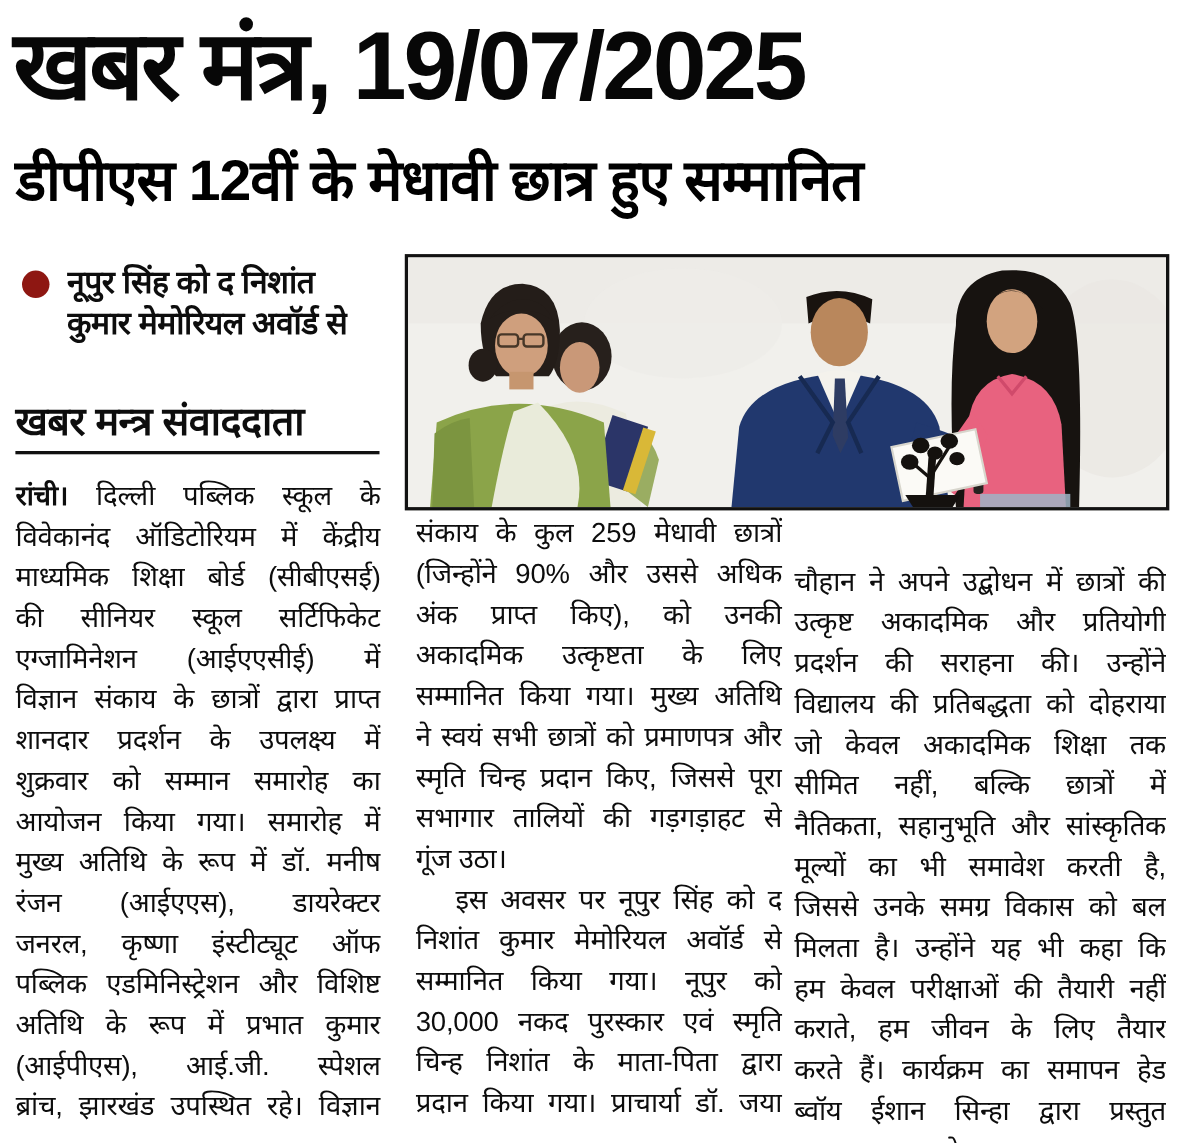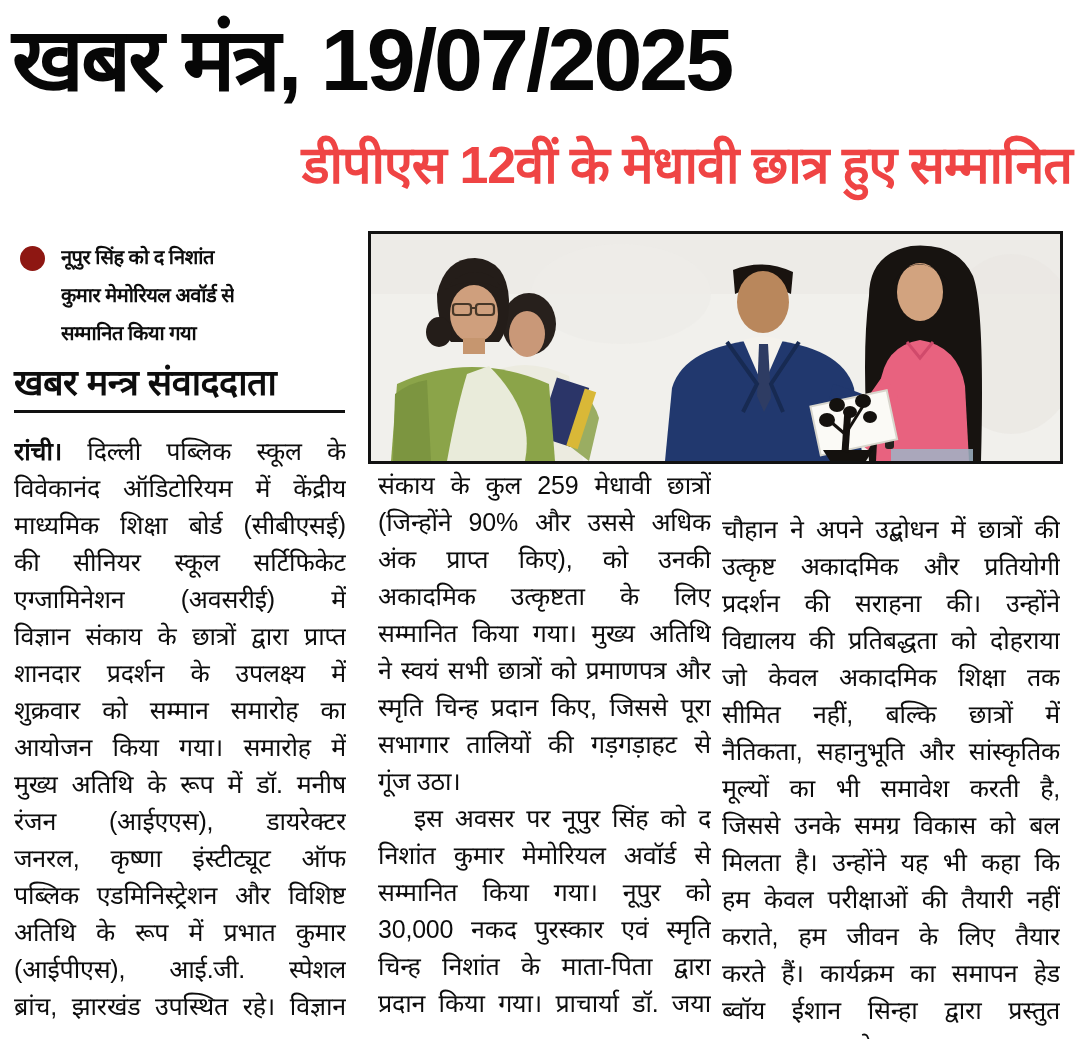--- a/index.html
+++ b/index.html
@@ -13,34 +13,34 @@
   }
   
   .masthead{
     position:absolute;top:-4px;left:12px;right:8px;
     font-size:88px;font-weight:800;letter-spacing:-3px;
     line-height:128px;white-space:nowrap;color:#070707;
   }
   .subhead{
     position:absolute;top:126px;left:14px;right:8px;
     font-size:52px;font-weight:800;letter-spacing:-1px;
-    line-height:78px;white-space:nowrap;color:#ef4444;text-align:right;
+    line-height:78px;white-space:nowrap;color:#000000;
   }
   
   .lead{
     position:absolute;top:238px;left:14px;width:340px;
     display:flex;align-items:flex-start;
   }
   .bullet{
     flex:0 0 auto;width:25px;height:25px;border-radius:50%;
     background:#8e1712;margin:8px 16px 0 6px;
   }
   .lead-text .bodyline{
     height:38px;line-height:38px;overflow:hidden;
-    font-size:20px;font-weight:800;letter-spacing:-0.5px;
+    font-size:29px;font-weight:800;letter-spacing:-0.5px;
     text-align:left;text-align-last:left;white-space:nowrap;
   }
   
   .byline{
     position:absolute;top:366px;left:14px;width:340px;
     font-size:36px;font-weight:800;letter-spacing:-0.5px;line-height:34px;
     white-space:nowrap;
   }
   .rule{
     position:absolute;top:410px;left:14px;width:331px;height:3px;
@@ -72,21 +72,20 @@
 
   <div class="masthead">खबर मंत्र, 19/07/2025</div>
 
   <div class="subhead">डीपीएस 12वीं के मेधावी छात्र हुए सम्मानित</div>
 
   <div class="lead">
     <span class="bullet" style="background-color: rgb(142, 23, 18);"></span>
     <div class="lead-text">
         <div class="bodyline">नूपुर सिंह को द निशांत</div>
         <div class="bodyline">कुमार मेमोरियल अवॉर्ड से</div>
-        <div class="bodyline">सम्मानित किया गया</div>
       </div>
   </div>
 
   <div class="byline">खबर मन्त्र संवाददाता</div>
   <div class="rule"></div>
 
   <figure class="photo" style="margin:0">
     <svg viewBox="0 0 689 227" preserveAspectRatio="none">
 
       <rect x="0" y="0" width="689" height="227" fill="#f1f0ec"></rect>
@@ -159,21 +158,21 @@
         <line x1="492" y1="172" x2="477" y2="196" stroke="#14110e" stroke-width="3"></line>
       </g>
     </svg>
   </figure>
 
   <div class="col col1">
       <div class="bodyline"><b>रांची।</b> दिल्ली पब्लिक स्कूल के</div>
       <div class="bodyline">विवेकानंद ऑडिटोरियम में केंद्रीय</div>
       <div class="bodyline">माध्यमिक शिक्षा बोर्ड (सीबीएसई)</div>
       <div class="bodyline">की सीनियर स्कूल सर्टिफिकेट</div>
-      <div class="bodyline">एग्जामिनेशन (अवसरीई) में</div>
+      <div class="bodyline">एग्जामिनेशन (आईएएसीई) में</div>
       <div class="bodyline">विज्ञान संकाय के छात्रों द्वारा प्राप्त</div>
       <div class="bodyline">शानदार प्रदर्शन के उपलक्ष्य में</div>
       <div class="bodyline">शुक्रवार को सम्मान समारोह का</div>
       <div class="bodyline">आयोजन किया गया। समारोह में</div>
       <div class="bodyline">मुख्य अतिथि के रूप में डॉ. मनीष</div>
       <div class="bodyline">रंजन (आईएएस), डायरेक्टर</div>
       <div class="bodyline">जनरल, कृष्णा इंस्टीट्यूट ऑफ</div>
       <div class="bodyline">पब्लिक एडमिनिस्ट्रेशन और विशिष्ट</div>
       <div class="bodyline">अतिथि के रूप में प्रभात कुमार</div>
       <div class="bodyline">(आईपीएस), आई.जी. स्पेशल</div>

